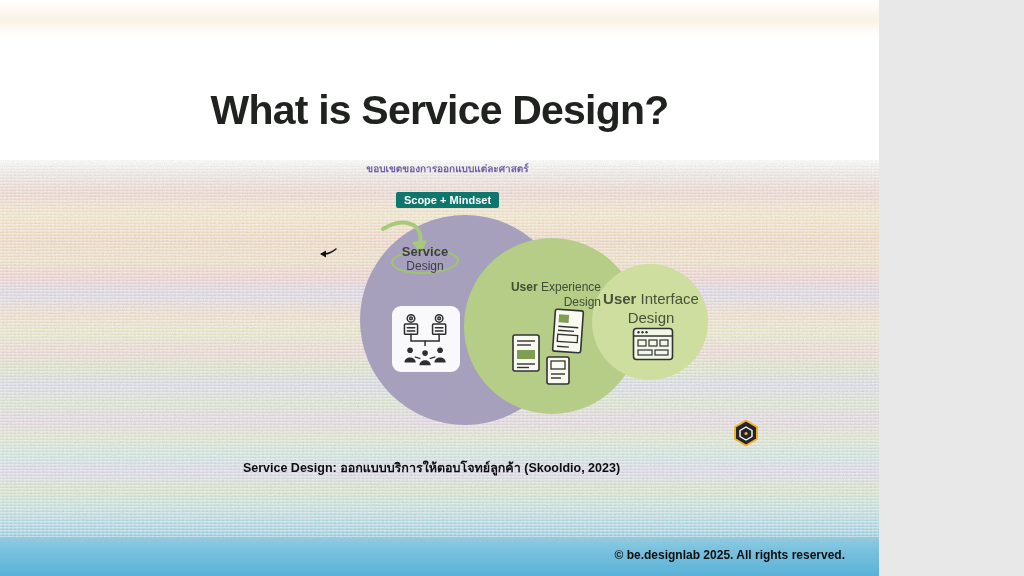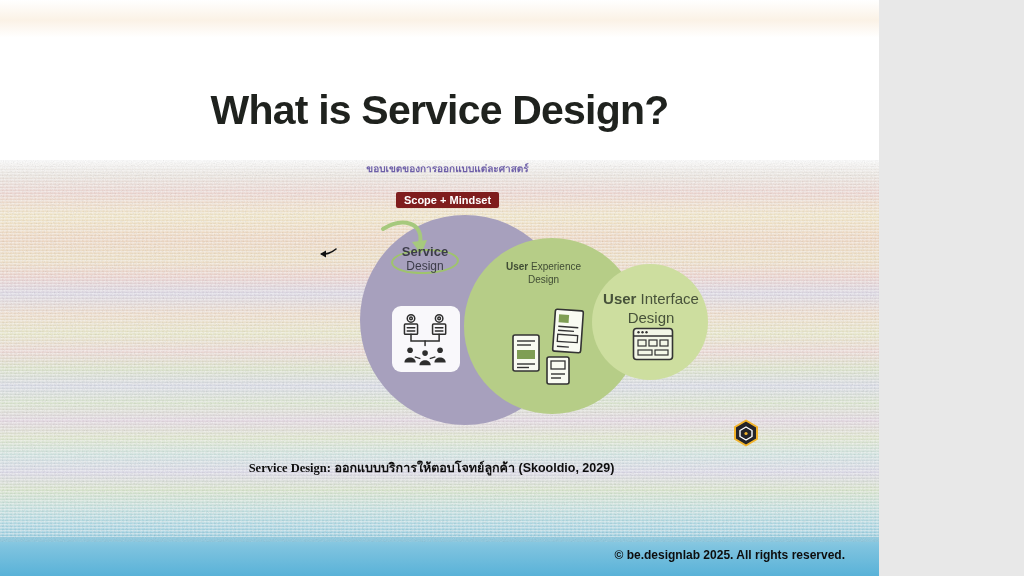--- a/index.html
+++ b/index.html
@@ -69,21 +69,21 @@
     position: absolute; top: 161px; left: 0; right: 0; z-index: 2;
     text-align: center; transform: translateX(8px);
     font-size: 10px; font-weight: 700; color: #6d5fa8;
   }
   .highlight-wrap {
     position: absolute; top: 190px; left: 0; right: 0; z-index: 2;
     text-align: center; transform: translateX(8px);
   }
   .highlight-label {
     display: inline-block;
-    background: #7f1d1d; color: #ffffff;
+    background: #0f766e; color: #ffffff;
     font-size: 11px; font-weight: 700;
     padding: 2px 8px; border-radius: 2px;
   }
 
   
   .annotation {
     position: absolute; left: 296px; top: 220px; z-index: 4;
     font-size: 12.5px; font-weight: 800; line-height: 1.15; color: #101010;
   }
   .annotation-arrow { position: absolute; left: 318px; top: 247px; z-index: 4; }
@@ -92,21 +92,21 @@
   
   .circle { position: absolute; border-radius: 50%; }
   .circle-service { left: 360px; top: 215px; width: 210px; height: 210px; background: #a7a0bd; z-index: 1; }
   .circle-ux      { left: 464px; top: 238px; width: 176px; height: 176px; background: #b6cd87; z-index: 2; }
   .circle-ui      { left: 592px; top: 264px; width: 116px; height: 116px; background: #cdde9f; z-index: 3; }
 
   .venn-label { position: absolute; text-align: center; z-index: 5; }
   .label-service { left: 385px; top: 244px; width: 80px; color: #3c3c49; }
   .label-service .l1 { font-size: 13px; font-weight: 800; display: block; }
   .label-service .l2 { font-size: 12px; font-weight: 400; display: block; }
-  .label-ux { left: 486px; top: 261px; width: 115px; color: #414d35; font-size: 10px; line-height: 1.25; }
+  .label-ux { left: 486px; top: 280px; width: 115px; color: #414d35; font-size: 12px; line-height: 1.25; text-align: right; }
   .label-ui { left: 603px; top: 290px; width: 96px; color: #47523a; font-size: 15px; line-height: 1.25; }
   .venn-label .bold { font-weight: 800; }
 
   .service-ellipse {
     position: absolute; left: 391px; top: 249px; width: 68px; height: 25px; z-index: 4;
     border: 2px solid #9fc46c; border-radius: 50%;
     transform: rotate(-2deg);
   }
 
   
@@ -120,21 +120,21 @@
 
   
   .logo { position: absolute; left: 733px; top: 419px; z-index: 6; }
 
   
   .caption {
     position: absolute; top: 458px; left: 0; right: 0; z-index: 2;
     text-align: center; transform: translateX(-8px);
     font-size: 12.5px; color: #0d0d0d; font-weight: 600;
   }
-  .caption .prefix { font-weight: 800; font-family: Liberation Serif, serif; }
+  .caption .prefix { font-weight: 800; }
   .copyright {
     position: absolute; right: 34px; bottom: 14px; z-index: 2;
     font-size: 12px; font-weight: 700; color: #0d0d0d;
   }
 </style>
 </head>
 <body>
 
 <div class="slide">
 
@@ -261,18 +261,18 @@
     </svg>
   </div>
 
   <svg class="logo" width="26" height="28" viewBox="0 0 26 28">
     <polygon points="13,1.5 24,8 24,20 13,26.5 2,20 2,8" fill="#24242a" stroke="#f2b32a" stroke-width="2" stroke-linejoin="round"></polygon>
     <polygon points="13,8 19,11.5 19,17.5 13,21 7,17.5 7,11.5" fill="none" stroke="#ffffff" stroke-width="1.4" stroke-linejoin="round"></polygon>
     <circle cx="13" cy="14.5" r="1.6" fill="#f2b32a"></circle>
   </svg>
 
   <div class="caption">
-    <span class="prefix">Service Design:</span><span> ออกแบบบริการให้ตอบโจทย์ลูกค้า (Skooldio, 2029)</span>
+    <span class="prefix">Service Design:</span><span> ออกแบบบริการให้ตอบโจทย์ลูกค้า (Skooldio, 2023)</span>
   </div>
 
   <div class="copyright">© be.designlab 2025. All rights reserved.</div>
 
 </div>
 
 </body></html>

